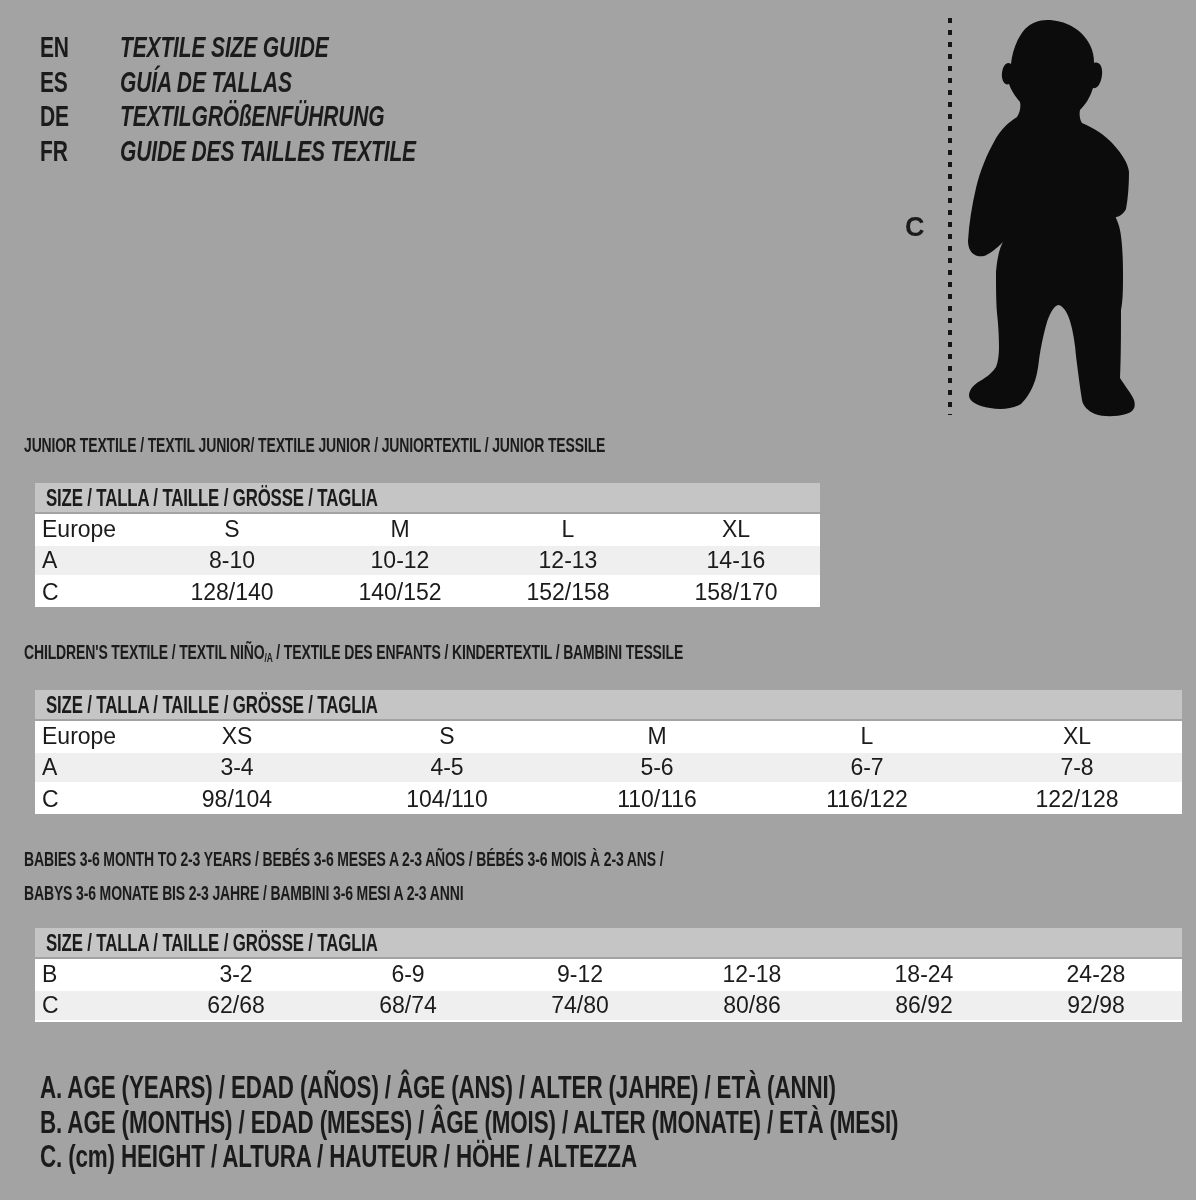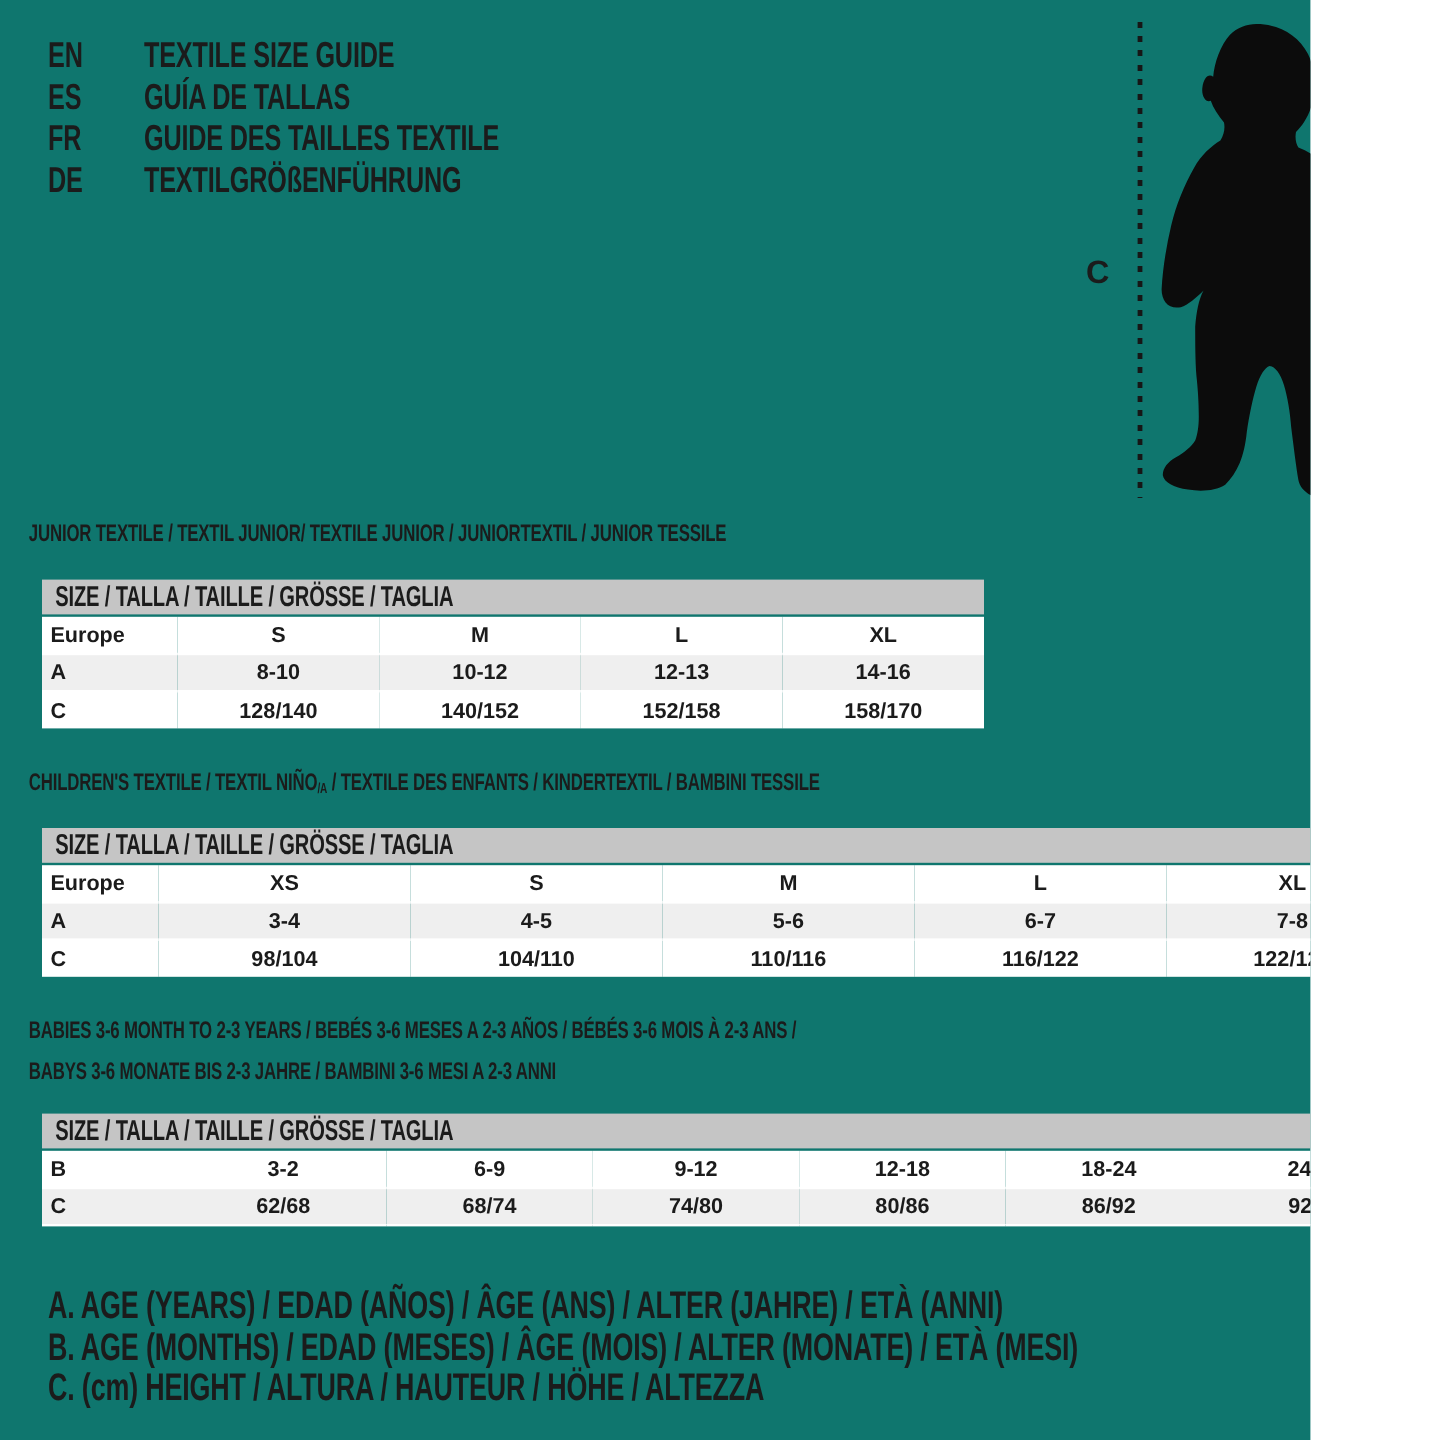--- a/index.html
+++ b/index.html
@@ -1,44 +1,44 @@
 <!DOCTYPE html>
 <html><head>
 <meta charset="utf-8">
 <style>
   * { margin:0; padding:0; box-sizing:border-box; }
   html,body { background:#ffffff; }
   body { font-family:"Liberation Sans", sans-serif; color:#1b1b1b; }
-  .page { position:relative; width:1092px; height:1200px; background:#0f766e; overflow:hidden; }
+  .page { position:relative; width:1196px; height:1200px; background:#a3a3a3; overflow:hidden; }
 
   
   .cond { display:inline-block; transform:scaleX(0.70); transform-origin:0 50%; white-space:nowrap; font-weight:bold; letter-spacing:-0.2px; }
 
   
   .lang-block { position:absolute; left:40px; top:30px; }
   .lang-row { display:flex; height:34.5px; align-items:center; }
   .lang-code { width:80px; font-size:30px; }
-  .lang-title { font-size:30px; }
+  .lang-title { font-size:30px;font-style:italic; }
 
   
   .dash-line { position:absolute; left:948px; top:18px; width:4px; height:397px;
     background:repeating-linear-gradient(180deg,#161616 0px,#161616 5px,transparent 5px,transparent 12px); }
   .measure-c { position:absolute; left:905px; top:212px; font-weight:bold; font-size:27px; }
   .toddler { position:absolute; left:963px; top:16px; }
 
   
   .section-title { position:absolute; left:24px; font-size:20px; white-space:nowrap; }
   .title-sub { font-size:0.60em; position:relative; top:3px; font-weight:bold; }
 
   .tblwrap { position:absolute; left:35px; }
   .band { height:29px; margin-bottom:2px; display:flex; align-items:center; padding-left:11px; }
   .band .cond { font-size:24px; }
 
   table.size-table { border-collapse:collapse; width:100%; table-layout:fixed; }
-  table.size-table td { font-weight:bold; font-size:18px; text-align:center; vertical-align:middle; }
+  table.size-table td { font-weight:normal; font-size:23px; text-align:center; vertical-align:middle; }
   table.size-table td.lbl { text-align:left; padding-left:7px; }
   .rows3 td { height:31px; }
   .rows2 td { height:31px; }
   table.size-table tbody tr:nth-child(2) td { border-top:2px solid #fff; border-bottom:2px solid #fff; }
 
   
   .legend-line { position:absolute; left:40px; font-size:32px; white-space:nowrap; }
 </style>
 </head>
 <body>
@@ -48,26 +48,26 @@
   <div class="lang-block">
     <div class="lang-row">
       <span class="lang-code"><span class="cond">EN</span></span>
       <span class="lang-title"><span class="cond">TEXTILE SIZE GUIDE</span></span>
     </div>
     <div class="lang-row">
       <span class="lang-code"><span class="cond">ES</span></span>
       <span class="lang-title"><span class="cond">GUÍA DE TALLAS</span></span>
     </div>
     <div class="lang-row">
+      <span class="lang-code"><span class="cond">DE</span></span>
+      <span class="lang-title"><span class="cond">TEXTILGRÖßENFÜHRUNG</span></span>
+    </div>
+    <div class="lang-row">
       <span class="lang-code"><span class="cond">FR</span></span>
       <span class="lang-title"><span class="cond">GUIDE DES TAILLES TEXTILE</span></span>
-    </div>
-    <div class="lang-row">
-      <span class="lang-code"><span class="cond">DE</span></span>
-      <span class="lang-title"><span class="cond">TEXTILGRÖßENFÜHRUNG</span></span>
     </div>
   </div>
 
   <div class="dash-line"></div>
   <div class="measure-c">C</div>
   <svg class="toddler" width="177" height="409" viewBox="0 0 177 409">
     <path fill="#0c0c0c" d="M 84,4
       C 102,4 119,13 127,29 C 130,35 131,41 131,47
       C 136,45 140,50 139,59 C 138,68 134,73 130,72
       C 127,82 122,89 117,94 C 116,99 117,104 119,107

